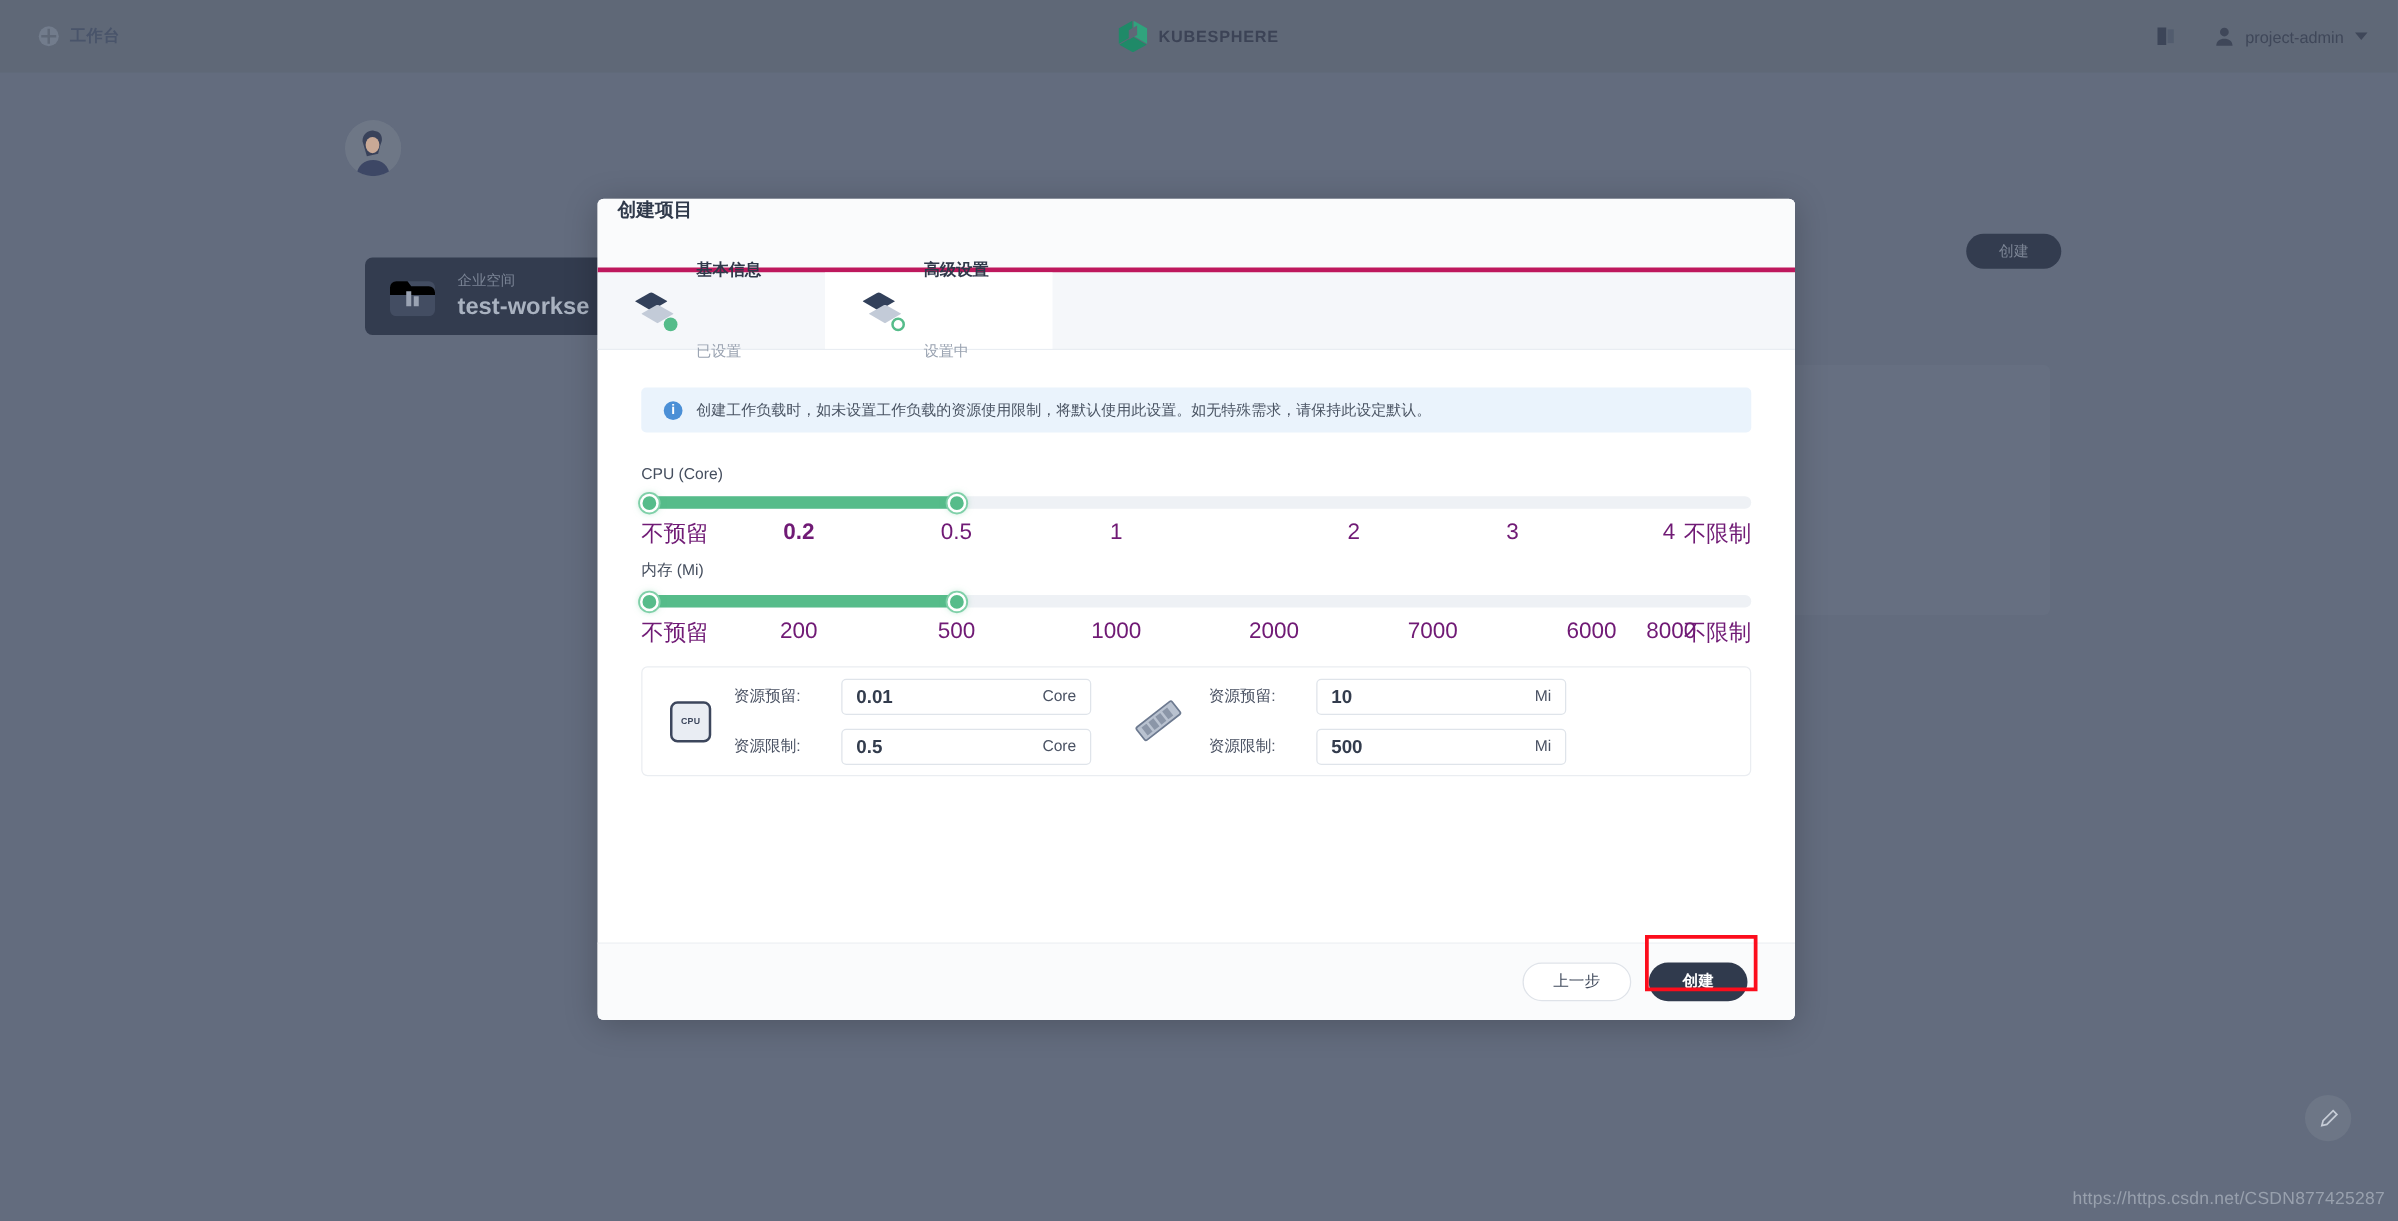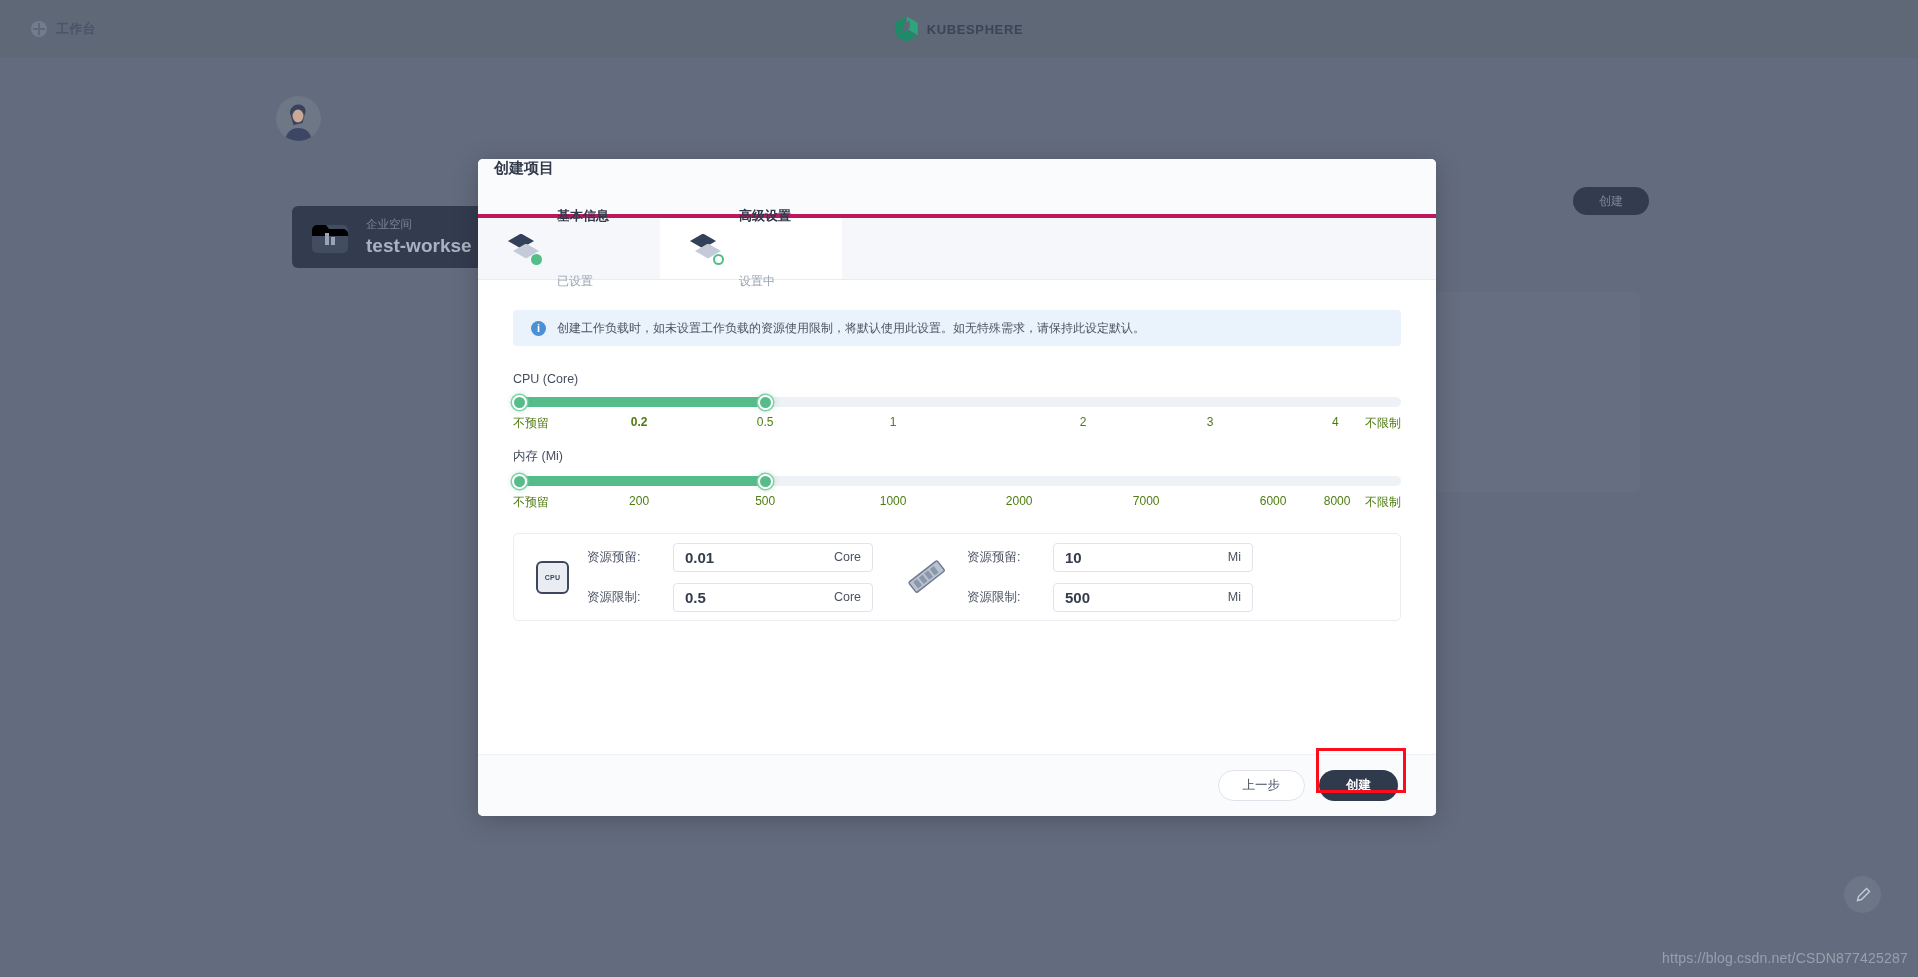--- a/index.html
+++ b/index.html
@@ -170,21 +170,21 @@
   .slider-label { color:#454e5e; font-size:12.5px; margin-bottom: 11px; }
   .track-wrap { position: relative; height: 10px; margin-bottom: 8px; }
   .track { position:absolute; left:0; top:0; width:100%; height:10px; background:#eef1f5; border-radius:5px; }
   .fill { position:absolute; left:0; top:0; height:10px; background:#56bc8a; border-radius:5px; }
   .handle {
     position:absolute; top:-2px; width:15px; height:15px; border-radius:50%;
     background:#56bc8a; border:2px solid #fff;
     box-shadow: 0 0 0 1.5px #7fd0a8, 0 0 6px rgba(86,188,138,.55);
   }
   .ticks { position:relative; height:17px; }
-  .tick { position:absolute; color:#4d7c0f; font-size:12px; transform: translateX(-50%); white-space:nowrap; }
+  .tick { position:absolute; color:#701a75; font-size:18px; transform: translateX(-50%); white-space:nowrap; }
   .tick.first { transform:none; left:0; }
   .tick.last { transform:none; right:0; }
 
   #res-box {
     margin-top: 22px;
     border: 1px solid #eaedf1; border-radius: 5px;
     height: 88px; display: flex; align-items: center;
     padding: 0 22px; gap: 0;
   }
   .res-group { display: flex; align-items: center; gap: 18px; }
@@ -242,20 +242,34 @@
   <div id="nav-logo">
     <svg class="ks-mark" viewBox="0 0 24 26">
       <polygon points="0,6.5 11.5,0 11.5,12.8 0,19.5" fill="#1f8a68"></polygon>
       <polygon points="12.5,0 24,6.5 24,19.5 12.5,12.8" fill="#30a37d"></polygon>
       <polygon points="12,13.4 23.5,20 12,26.4 0.6,20" fill="#1f8a68"></polygon>
       <polygon points="8.5,8 15.5,4 15.5,12 8.5,16" fill="#5f6877"></polygon>
     </svg>
     <span id="nav-brand">KUBESPHERE</span>
   </div>
 
+  <div id="nav-right">
+    <svg class="docs-icon" viewBox="0 0 17 16">
+      <rect x="1" y="1" width="7" height="14" fill="#3c4558"></rect>
+      <rect x="9" y="2.5" width="5" height="11" fill="#525c6e"></rect>
+    </svg>
+    <div id="user-chip">
+      <svg class="avatar-icon" viewBox="0 0 15 16">
+        <circle cx="7.5" cy="4.6" r="3.5" fill="#3f4759"></circle>
+        <path d="M1 15.5c0-3.6 2.9-5.6 6.5-5.6s6.5 2 6.5 5.6z" fill="#3f4759"></path>
+      </svg>
+      <span id="user-name">project-admin</span>
+      <span class="caret"></span>
+    </div>
+  </div>
 </div>
 
 <div id="greeting">
   <div id="greet-avatar">
     <svg viewBox="0 0 45 45" width="45" height="45">
       <circle cx="22.5" cy="22.5" r="22.5" fill="#6e7786"></circle>
       <path d="M14 17c0-6 5-9 9-8.5 5 .5 7 4 6.5 8L28 21l-1.5 6-9 2z" fill="#39425a"></path>
       <ellipse cx="22" cy="20" rx="5.5" ry="6.5" fill="#c9a996"></ellipse>
       <path d="M9 45c1-9 6.5-13 13.5-13S35 36 36 45z" fill="#3d4765"></path>
     </svg>
@@ -421,13 +435,13 @@
     <div id="red-highlight"></div>
   </div>
 </div>
 
 <div id="fab">
   <svg viewBox="0 0 16 16">
     <path d="M11.5 1.5l3 3-8 8-4 1 1-4z" fill="none" stroke="#c6ccd6" stroke-width="1.4"></path>
   </svg>
 </div>
 
-<div id="watermark">https://blog.csdn.net/CSDN877425287</div>
+<div id="watermark">https://https.csdn.net/CSDN877425287</div>
 
 </body></html>

